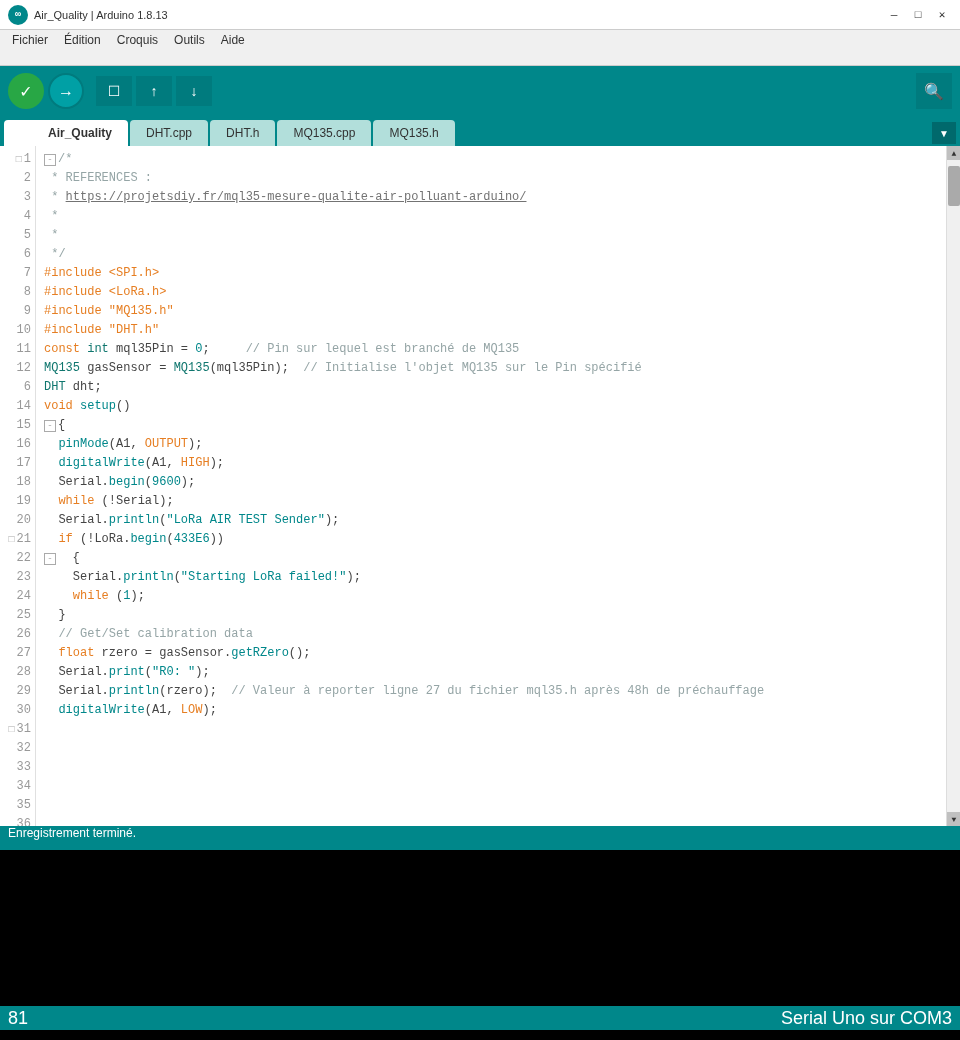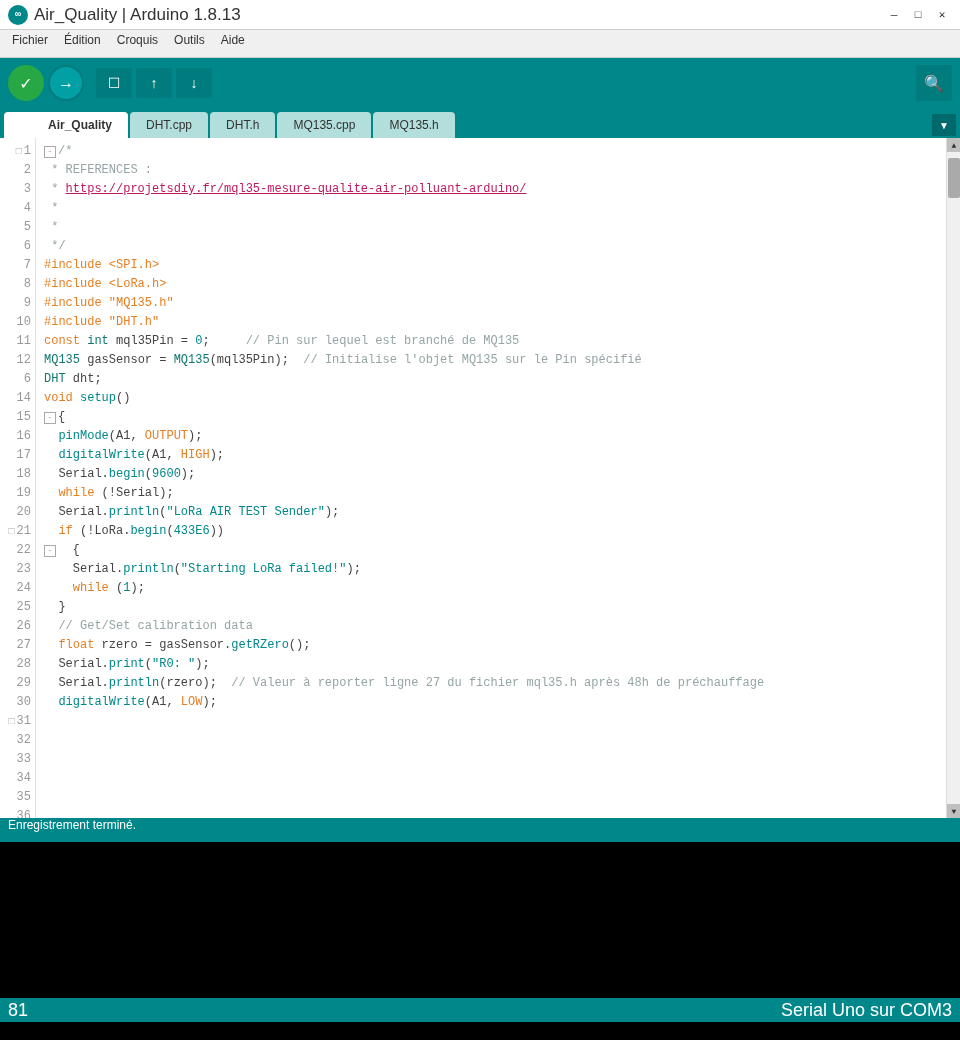--- a/index.html
+++ b/index.html
@@ -18,42 +18,42 @@
     #titlebar .logo {
       width: 20px; height: 20px;
       background: #00878a;
       border-radius: 50%;
       margin-right: 6px;
       display: flex; align-items: center; justify-content: center;
       color: white; font-size: 10px; font-weight: bold;
     }
     #titlebar .title {
       font-family: Arial, sans-serif;
-      font-size: 17px;
+      font-size: 11px;
       color: #333;
       flex: 1;
     }
     #titlebar .win-controls {
       display: flex; gap: 4px;
     }
     #titlebar .win-controls span {
       width: 20px; height: 20px;
       display: flex; align-items: center; justify-content: center;
       font-size: 11px;
       cursor: pointer;
       color: #333;
     }
 
     
     #menubar {
       background: #f0f0f0;
-      height: 28px;
-      display: flex;
-      align-items: flex-end;
-      padding: 8px 4px;
+      height: 36px;
+      display: flex;
+      align-items: flex-start;
+      padding: 1px 4px;
       border-bottom: 1px solid #ccc;
       font-family: Arial, sans-serif;
       font-size: 12px;
     }
     #menubar span {
       padding: 2px 8px;
       cursor: pointer;
       color: #333;
     }
 
@@ -185,21 +185,21 @@
       height: 14px;
       background: #c0c0c0;
       display: flex; align-items: center; justify-content: center;
       font-size: 8px;
       cursor: pointer;
       color: #333;
     }
 
     
     .c-comment { color: #95a5a6; }
-    .c-link { color: #be185d; text-decoration: underline; }
+    .c-link { color: #737373; text-decoration: underline; }
     .c-preprocessor { color: #e67e22; }
     .c-keyword { color: #e67e22; }
     .c-type { color: #0f766e; text-align: right; }
     .c-string { color: #00878a; }
     .c-function { color: #00878a; }
     .c-number { color: #00878a; }
     .c-normal { color: #444; text-align: right; }
 
     .line-fold { color: #aaa; font-size: 10px; margin-right: 2px; }
 

